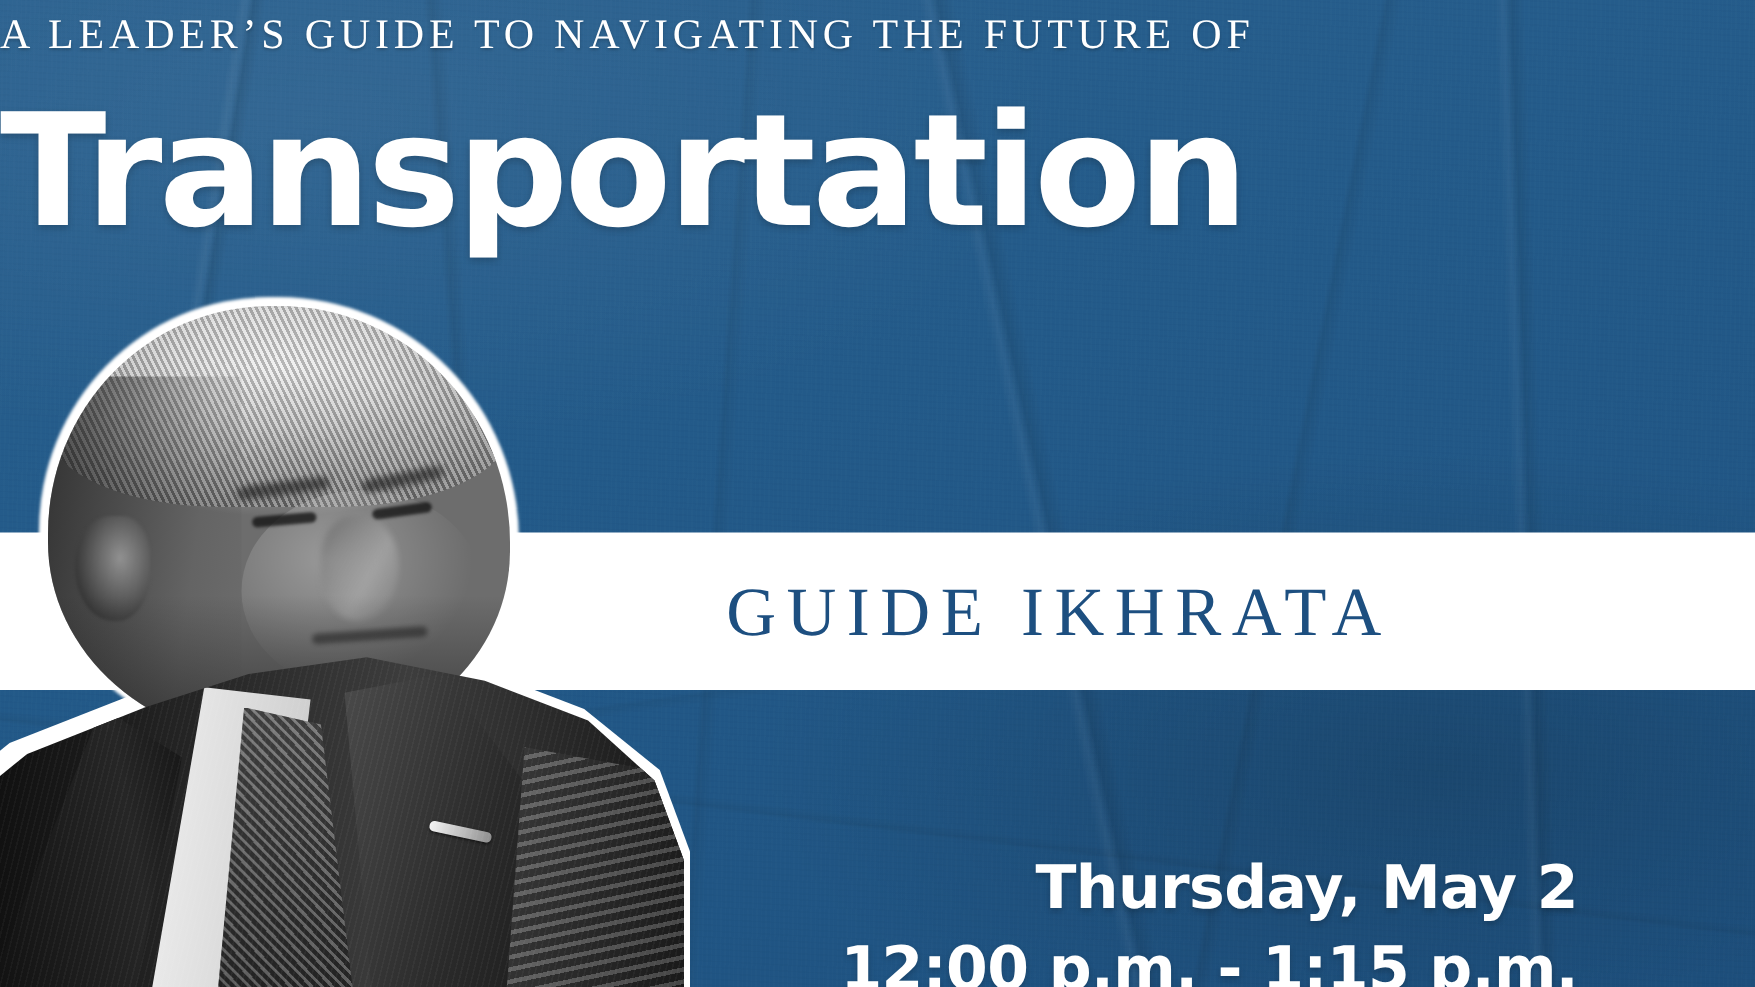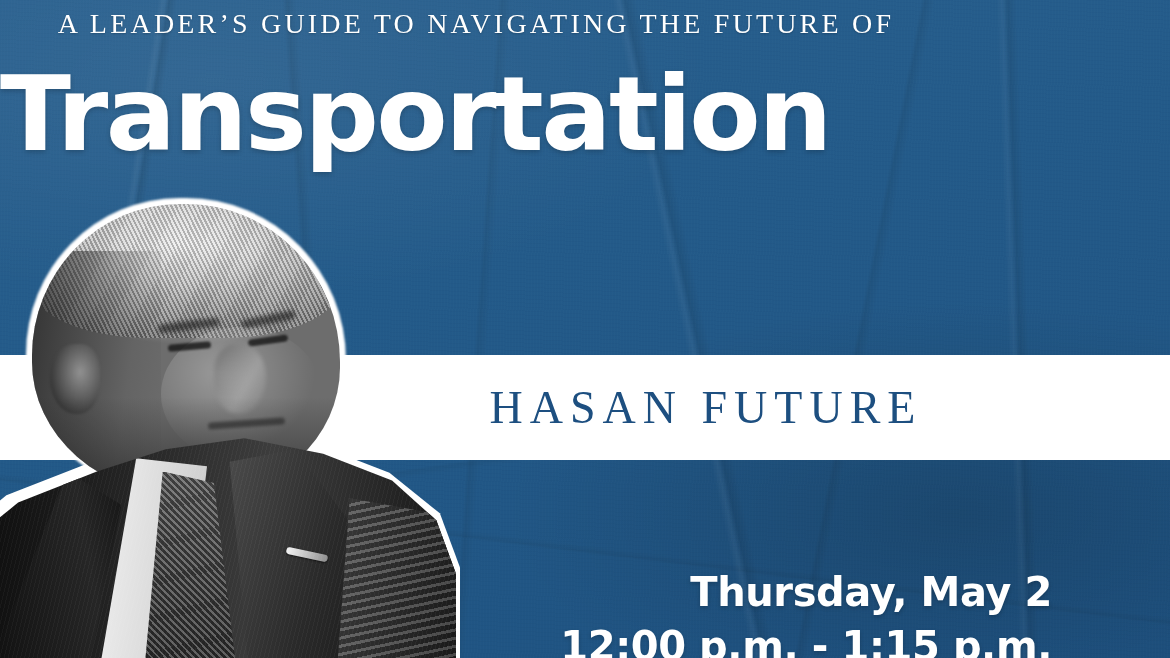--- a/index.html
+++ b/index.html
@@ -63,21 +63,21 @@
       repeating-linear-gradient(91deg, rgba(255,255,255,.035) 0 1px, rgba(0,0,0,0) 1px 3px),
       repeating-linear-gradient(3deg, rgba(0,0,0,.045) 0 1px, rgba(0,0,0,0) 1px 4px);
   }
 
   
   .kicker {
     position: absolute;
     top: 8px;
     left: 0;
     width: 952px;
-    text-align: center;
+    text-align: left;
     color: #ffffff;
     font-family: "Liberation Serif", serif;
     font-size: 28px;
     font-weight: 400;
     letter-spacing: 3.2px;
     white-space: nowrap;
     text-shadow: 0 1px 2px rgba(0,0,0,.22);
   }
 
   
@@ -356,20 +356,20 @@
       <div class="shirt"></div>
       <div class="lapel-l"></div>
       <div class="tie"></div>
       <div class="lapel-r"></div>
       <div class="pin"></div>
       <div class="sleeve"></div>
       <div class="grain"></div>
     </div>
   </div>
 
-  <div class="name-band-text">HASAN FUTURE</div>
+  <div class="name-band-text">GUIDE IKHRATA</div>
 
   <div class="datetime">
     <span>Thursday, May 2</span>
     <span>12:00 p.m. - 1:15 p.m.</span>
   </div>
 
 </div>
 
 </body></html>

